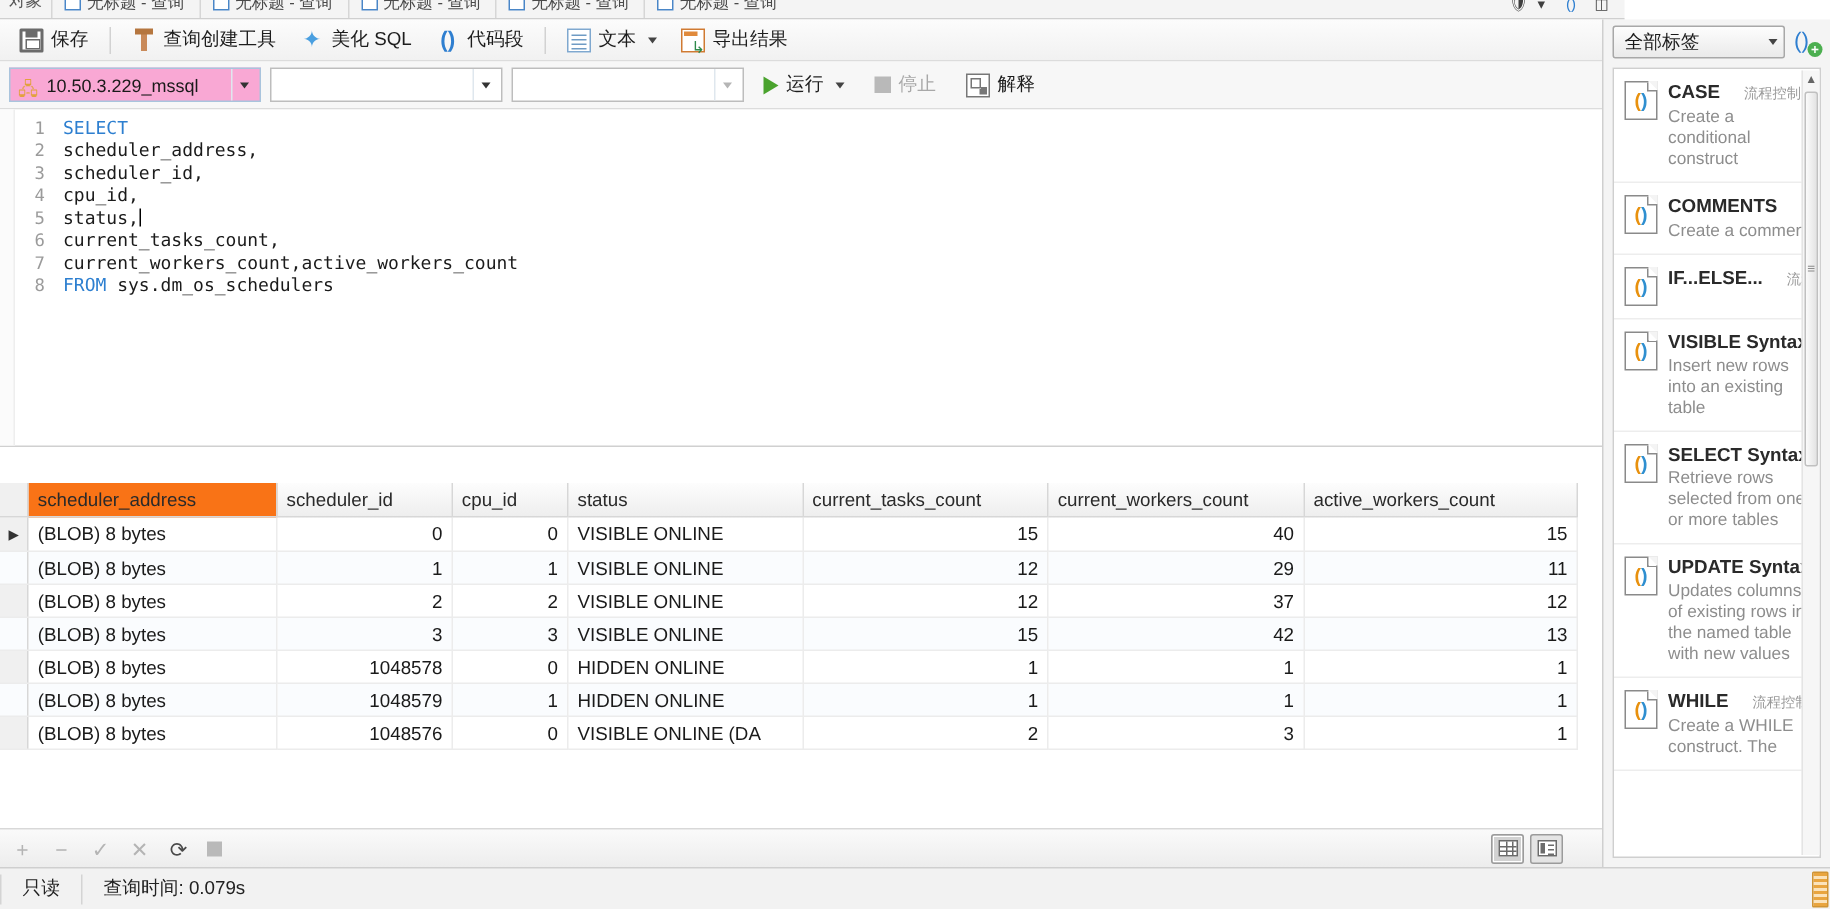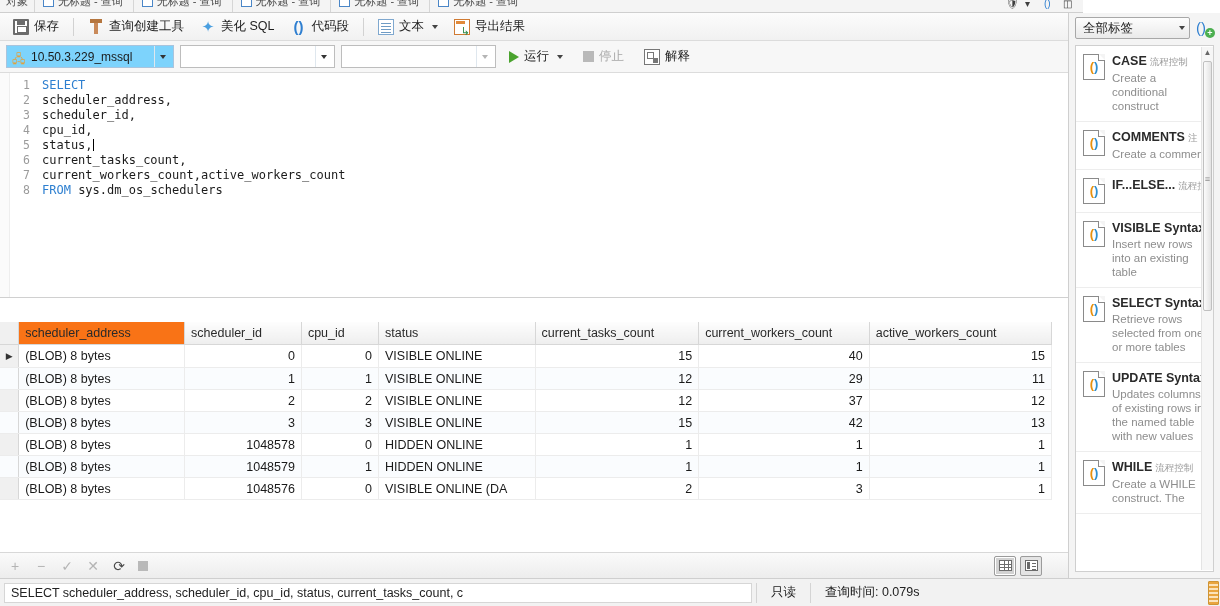--- a/index.html
+++ b/index.html
@@ -85,21 +85,21 @@
     border:1px solid #777; box-shadow: 5px 5px 0 -1px #777; }
   .disabled { color: #a8a8a8; }
 
   
   .connrow {
     position: absolute; left: 0; top: 41px; width: 1068px; height: 32px;
     background: #f7f7f7; border-bottom: 1px solid #dcdcdc;
     display: flex; align-items: center; padding: 0 6px; gap: 6px;
   }
   .combo {
-    height: 23px; background: #7dd3fc; border: 1px solid #a9c4dd;
+    height: 23px; background: #f9a8d4; border: 1px solid #a9c4dd;
     display: flex; align-items: center; padding: 0 2px 0 5px; gap: 5px;
     font-size: 12px; position: relative;
   }
   .combo .cval { flex: 1; white-space: nowrap; overflow: hidden; }
   .combo .cbtn {
     width: 17px; height: 21px; display: flex; align-items: center; justify-content: center;
     border-left: 1px solid #dfe7ee;
   }
   .combo .cbtn .caret { margin: 0; border-top-color: #333; }
   .combo.plain { border: 1px solid #bdbdbd; background: #fff; }
@@ -238,21 +238,21 @@
   .snip-ico::before {
     content: ""; position: absolute; right: -1px; top: -1px;
     border-width: 0 6px 6px 0; border-style: solid; border-color: #fff #f4f4f4;
     box-shadow: -1px 1px 0 #8a8a8a;
   }
   .snip-ico .gl { position:absolute; left:0; right:0; top:5px; text-align:center;
     font-size: 13px; font-weight: bold; line-height: 14px; }
   .snip-body { min-width: 0; flex: 1; }
   .snip-title { font-size: 12.5px; font-weight: bold; color: #2a2a2a;
     white-space: nowrap; overflow: hidden; }
-  .snip-tag { font-size: 9.5px; font-weight: normal; color: #9a9a9a; margin-left: 3px; }
+  .snip-tag { font-size: 9.5px; font-weight: normal; color: #9a9a9a; margin-left: 16px; }
   .snip-desc { font-size: 11.5px; color: #8d8d8d; line-height: 14px; margin-top: 2px; }
   .sscroll {
     position: absolute; right: 7px; top: 34px; width: 12px; bottom: 36px;
     background: #f6f6f6; border-left:1px solid #e4e4e4;
   }
   .sscroll .ar { height: 12px; text-align: center; font-size: 8px; color: #666; line-height:12px; }
   .sscroll .sthumb { position: absolute; left: 1px; right: 1px; top: 14px; height: 250px;
     background: linear-gradient(90deg,#fbfbfb,#e3e3e3); border: 1px solid #c0c0c0; border-radius:2px; }
   .sscroll .sthumb::after { content:"\2261"; position:absolute; left:0; right:0; top:112px;
     text-align:center; font-size:9px; color:#8d8d8d; }
@@ -631,19 +631,18 @@
       <div class="ar">▲</div>
       <div class="sthumb"></div>
     </div>
     <div class="snip-search">
       <span class="mag"></span>
       <span>搜索</span>
     </div>
   </div>
 
   <div class="statusbar">
-    <div class="sb-sql">SELECT scheduler_address, scheduler_id, cpu_id, status, current_tasks_count, c</div>
     <div class="sb-cell">只读</div>
     <div class="sb-cell">查询时间: 0.079s</div>
     <div class="resize-grip-sb"></div>
   </div>
 
 </div>
 
 </body></html>

